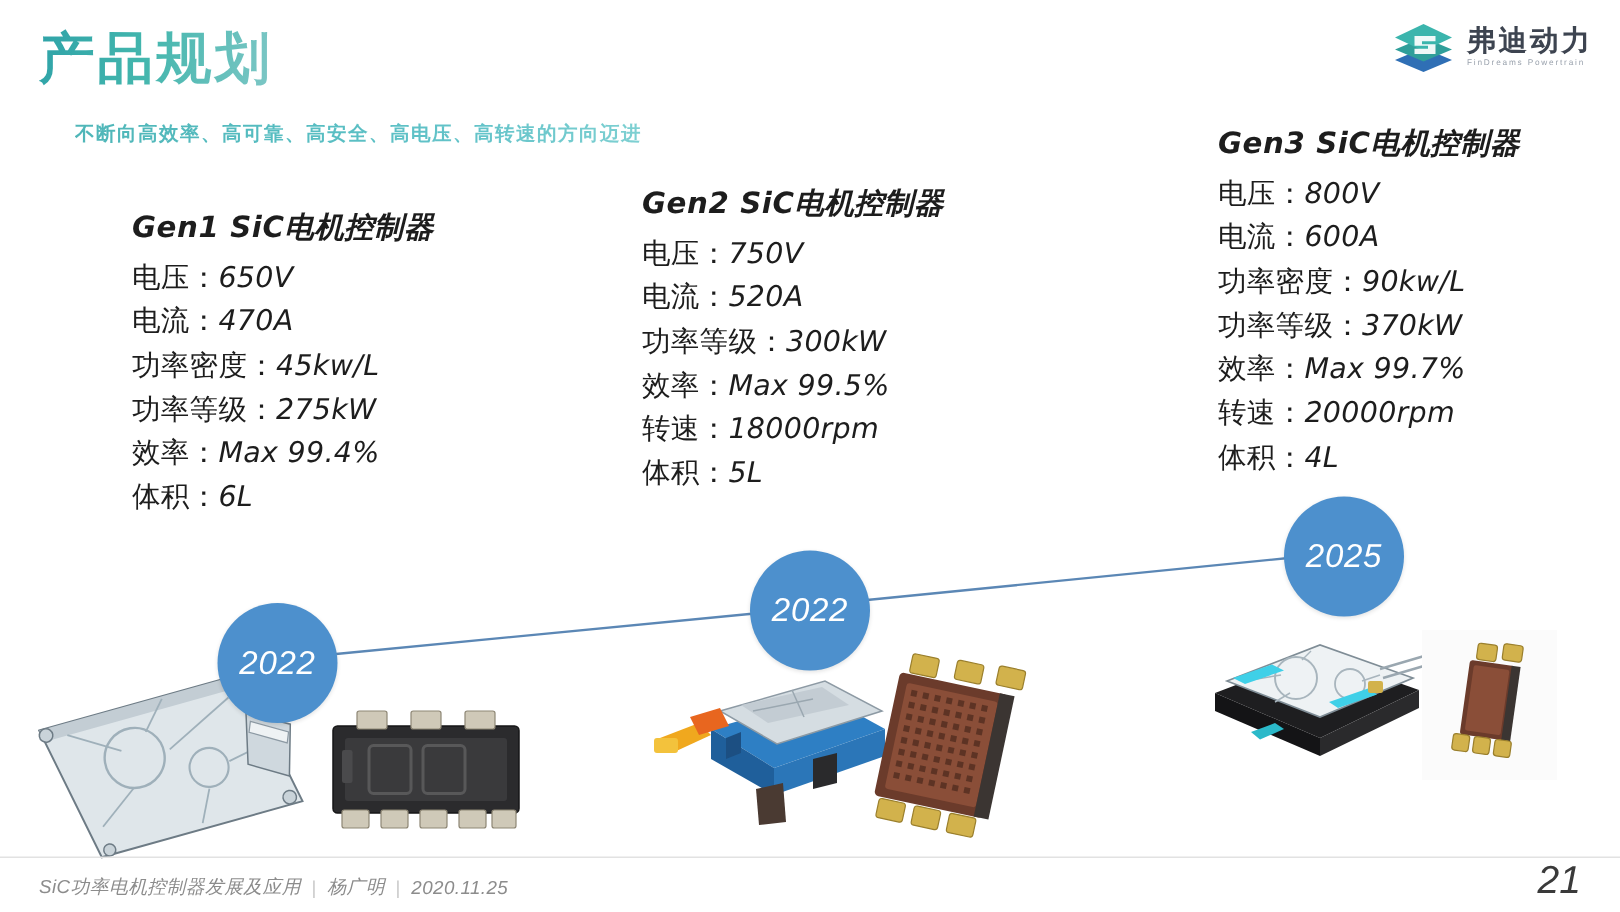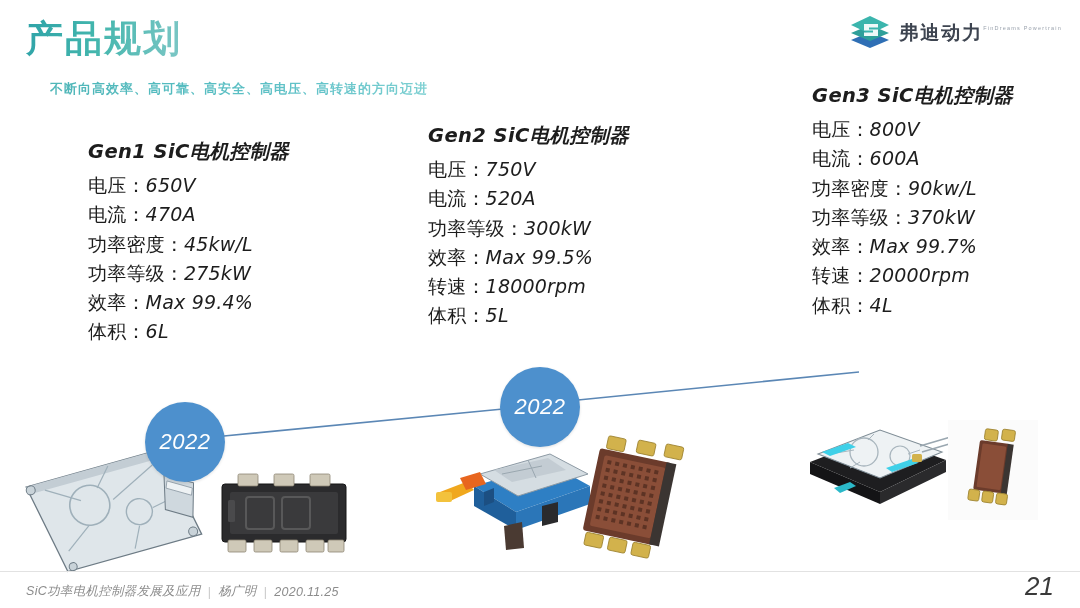--- a/index.html
+++ b/index.html
@@ -31,21 +31,21 @@
     color:transparent;
     white-space:nowrap;
   }
 
   
   .logo{
     position:absolute;right:18px;top:12px;
     display:flex;align-items:center;gap:8px;
   }
   .logo-mark{width:42px;height:40px;display:block;}
-  .logo-text{display:flex;flex-direction:row;line-height:1;}
+  .logo-text{display:flex;flex-direction:column;line-height:1;}
   .logo-cn{
     font-size:19px;font-weight:700;color:#3d4450;letter-spacing:2px;
     white-space:nowrap;
   }
   .logo-en{
     font-size:5.5px;color:#9aa2ad;letter-spacing:1.2px;margin-top:3px;
     white-space:nowrap;
   }
 
   
@@ -330,20 +330,21 @@
         <rect x="49" y="8" width="13" height="11" rx="2" fill="#d2b24c" stroke="#9a7f2c" stroke-width=".8"></rect>
         <rect x="24" y="72" width="11" height="11" rx="2" fill="#d2b24c" stroke="#9a7f2c" stroke-width=".8"></rect>
         <rect x="38" y="72" width="11" height="11" rx="2" fill="#d2b24c" stroke="#9a7f2c" stroke-width=".8"></rect>
         <rect x="52" y="72" width="11" height="11" rx="2" fill="#d2b24c" stroke="#9a7f2c" stroke-width=".8"></rect>
       </g>
     </svg>
   </div>
 
   <div class="year-bubble" id="bubble-2020">2022</div>
   <div class="year-bubble" id="bubble-2022">2022</div>
+  <div class="year-bubble" id="bubble-2025">2025</div>
 
   <div class="footer-rule"></div>
   <div class="footer">
     <span>SiC功率电机控制器发展及应用</span>
     <span class="sep">|</span>
     <span>杨广明</span>
     <span class="sep">|</span>
     <span>2020.11.25</span>
   </div>
   <div class="page-no">21</div>

